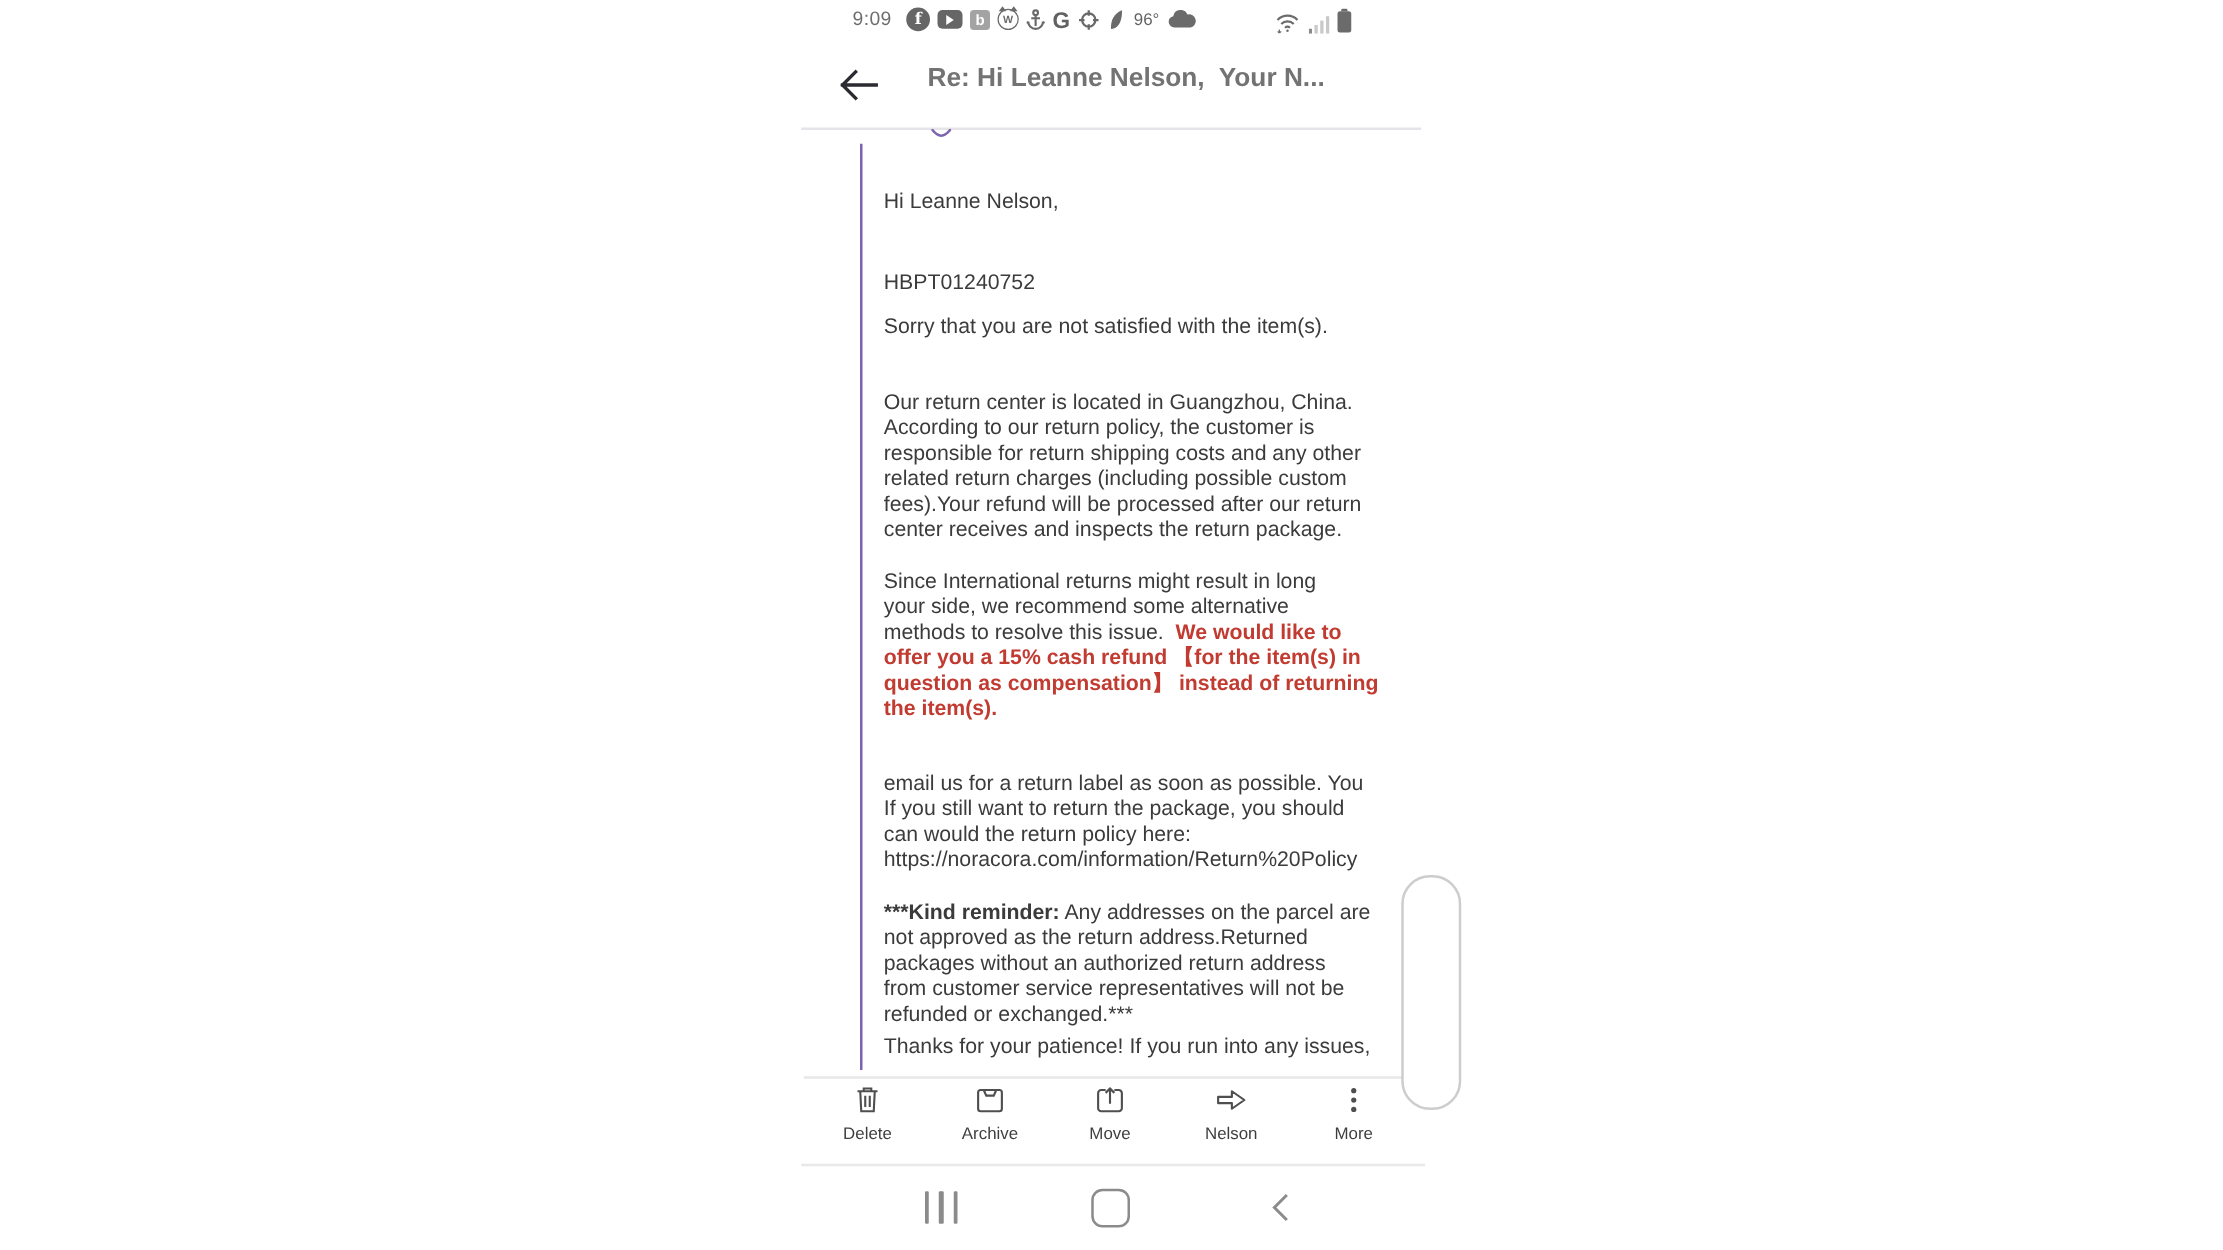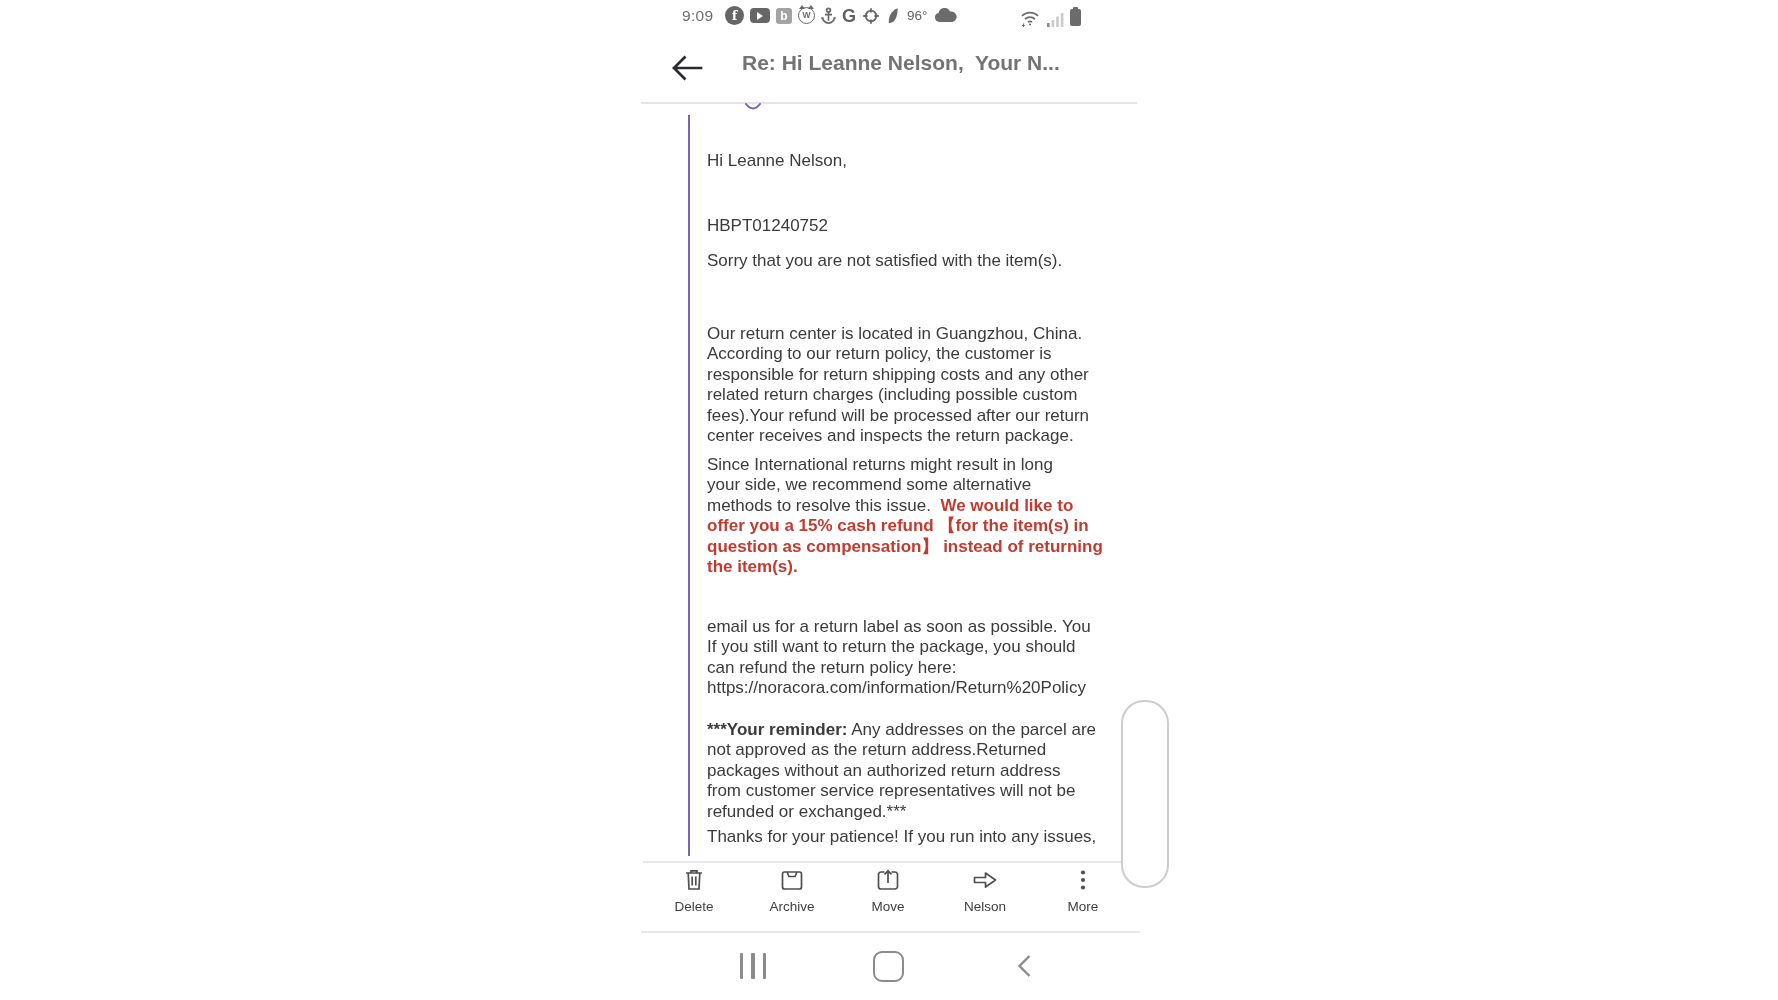--- a/index.html
+++ b/index.html
@@ -138,44 +138,44 @@
   <div class="email-body">
       <div class="para" style="top: 151px;">
         <div class="bline">Hi Leanne Nelson,</div>
       </div>
       <div class="para" style="top: 189px; margin-top: 27px;">
         <div class="bline">HBPT01240752</div>
       </div>
       <div class="para" style="top: 251px;">
         <div class="bline">Sorry that you are not satisfied with the item(s).</div>
       </div>
-      <div class="para" style="top: 324px;">
+      <div class="para" style="top: 312px;">
         <div class="bline">Our return center is located in Guangzhou, China.</div>
         <div class="bline">According to our return policy, the customer is</div>
         <div class="bline">responsible for return shipping costs and any other</div>
         <div class="bline">related return charges (including possible custom</div>
         <div class="bline">fees).Your refund will be processed after our return</div>
         <div class="bline">center receives and inspects the return package.</div>
       </div>
       <div class="para" style="top: 455px;">
         <div class="bline">Since International returns might result in long</div>
         <div class="bline">your side, we recommend some alternative</div>
         <div class="bline"><span class="normal">methods to resolve this issue.</span><span class="red">  We would like to</span></div>
         <div class="bline"><span class="red">offer you a 15% cash refund 【for the item(s) in</span></div>
         <div class="bline"><span class="red">question as compensation】 instead of returning</span></div>
         <div class="bline"><span class="red">the item(s).</span></div>
       </div>
       <div class="para" style="top: 617px;">
         <div class="bline">email us for a return label as soon as possible. You</div>
         <div class="bline">If you still want to return the package, you should</div>
-        <div class="bline">can refund the return policy here:</div>
+        <div class="bline">can would the return policy here:</div>
         <div class="bline">https://noracora.com/information/Return%20Policy</div>
       </div>
       <div class="para" style="top: 720px;">
-        <div class="bline"><span class="bold">***Your reminder:</span><span class="normal"> Any addresses on the parcel are</span></div>
+        <div class="bline"><span class="bold">***Kind reminder:</span><span class="normal"> Any addresses on the parcel are</span></div>
         <div class="bline">not approved as the return address.Returned</div>
         <div class="bline">packages without an authorized return address</div>
         <div class="bline">from customer service representatives will not be</div>
         <div class="bline">refunded or exchanged.***</div>
       </div>
       <div class="para" style="top: 827px;">
         <div class="bline">Thanks for your patience! If you run into any issues,</div>
       </div>
     </div>
 

